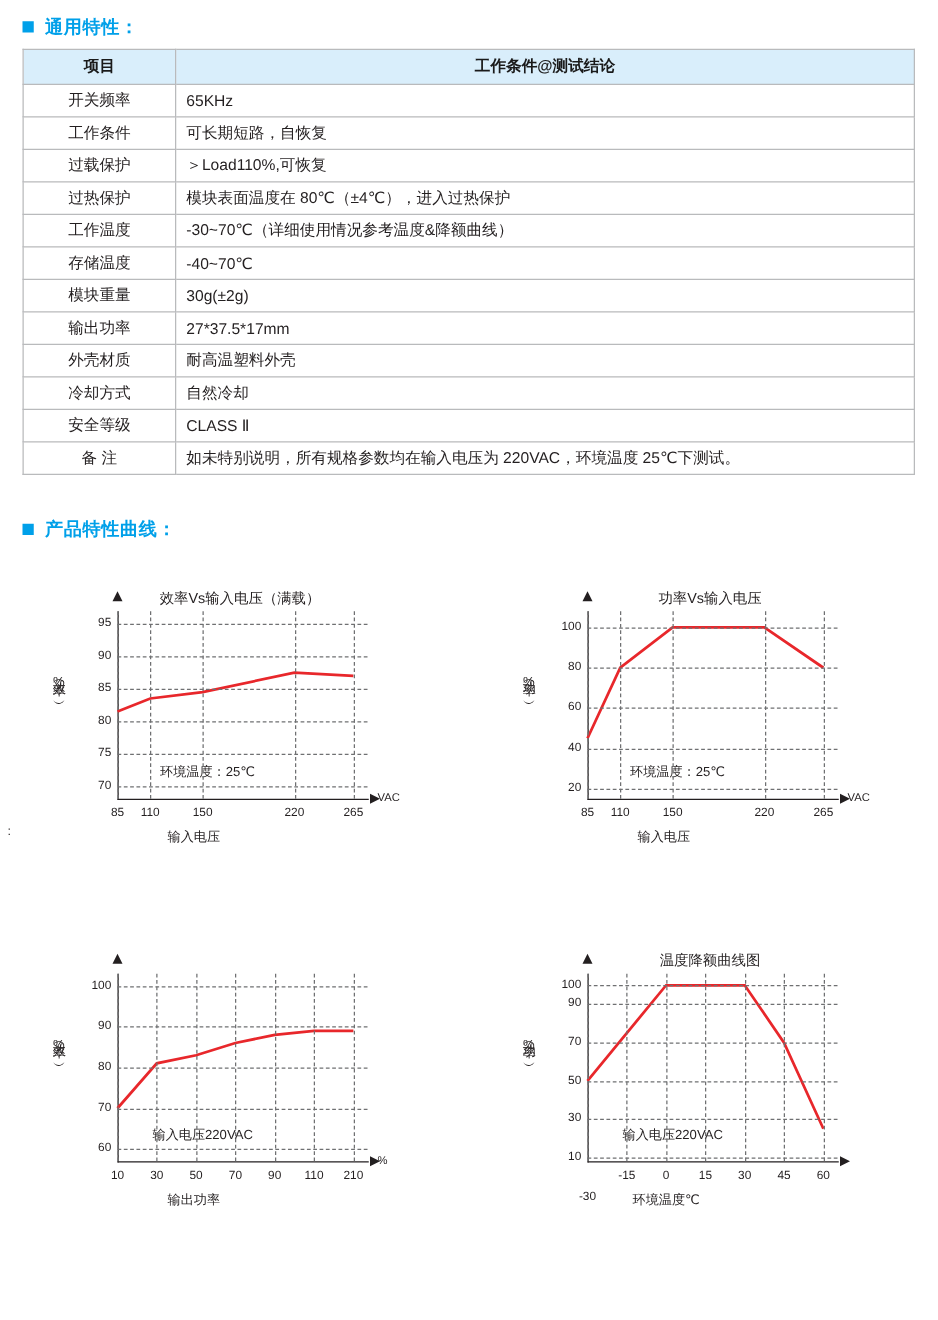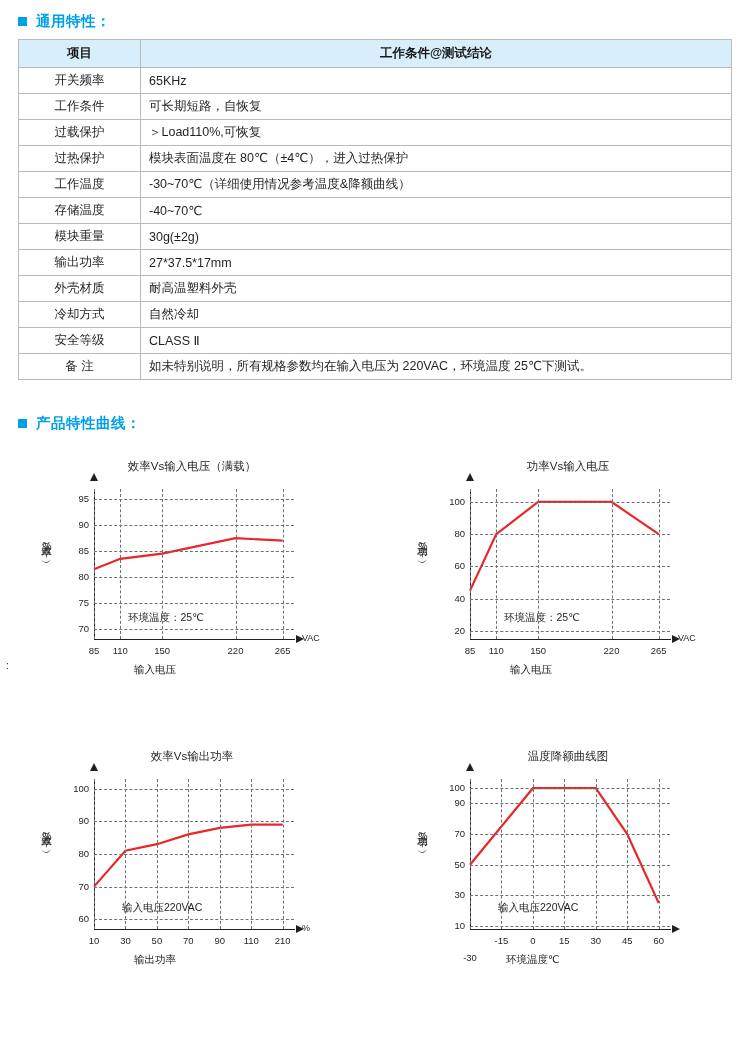--- a/index.html
+++ b/index.html
@@ -53,21 +53,21 @@
     position:relative;
     margin-top:26px;
     height:540px;
   }
   .chart{
     position:absolute;
     width:340px;height:250px;
   }
   .chart .ctitle{
     position:absolute;
-    top:0;left:0;width:100%;
+    top:12px;left:0;width:100%;
     text-align:center;
     font-size:11.5px;
     color:#231f20;
   }
   .plot{
     position:absolute;
     border-left:1.6px solid #231f20;
     border-bottom:1.6px solid #231f20;
   }
   .gl{
@@ -267,21 +267,20 @@
       <div class="tick-label" style="left: 42px; top: 133.677px; width: 25px; text-align: right;">40</div>
       <div class="gl-h" style="left: 72px; top: 107.419px; width: 200px;"></div>
       <div class="tick-label" style="left: 42px; top: 101.419px; width: 25px; text-align: right;">60</div>
       <div class="gl-h" style="left: 72px; top: 75.1613px; width: 200px;"></div>
       <div class="tick-label" style="left: 42px; top: 69.1613px; width: 25px; text-align: right;">80</div>
       <div class="gl-h" style="left: 72px; top: 42.9032px; width: 200px;"></div>
       <div class="tick-label" style="left: 42px; top: 36.9032px; width: 25px; text-align: right;">100</div>
     </div>
 
   <div class="chart" style="left:22px;top:290px;">
-    <div class="ctitle">效率Vs输出功率</div>
     <div class="plot" id="plot2" style="left:72px;top:30px;width:200px;height:150px;"></div>
     <div class="axis-arrow-y" style="left:68px;top:14px;"></div>
     <div class="axis-arrow-x" style="left:274px;top:176px;"></div>
     <svg class="series" width="340" height="250">
         <polyline id="line2" fill="none" stroke="#e8272b" stroke-width="2.2" points="72.0,137.6 103.4,101.7 134.9,95.2 166.3,85.4 197.8,78.9 229.2,75.7 260.7,75.7"></polyline>
       </svg>
     <div class="ylabel" style="left:18px;top:78px;">效率（%）</div>
     <div class="xlabel" style="left:112px;top:204px;">输出功率</div>
     <div class="unit" style="left:280px;top:174px;">%</div>
     <div class="note" style="left:100px;top:152px;">输入电压220VAC</div>

